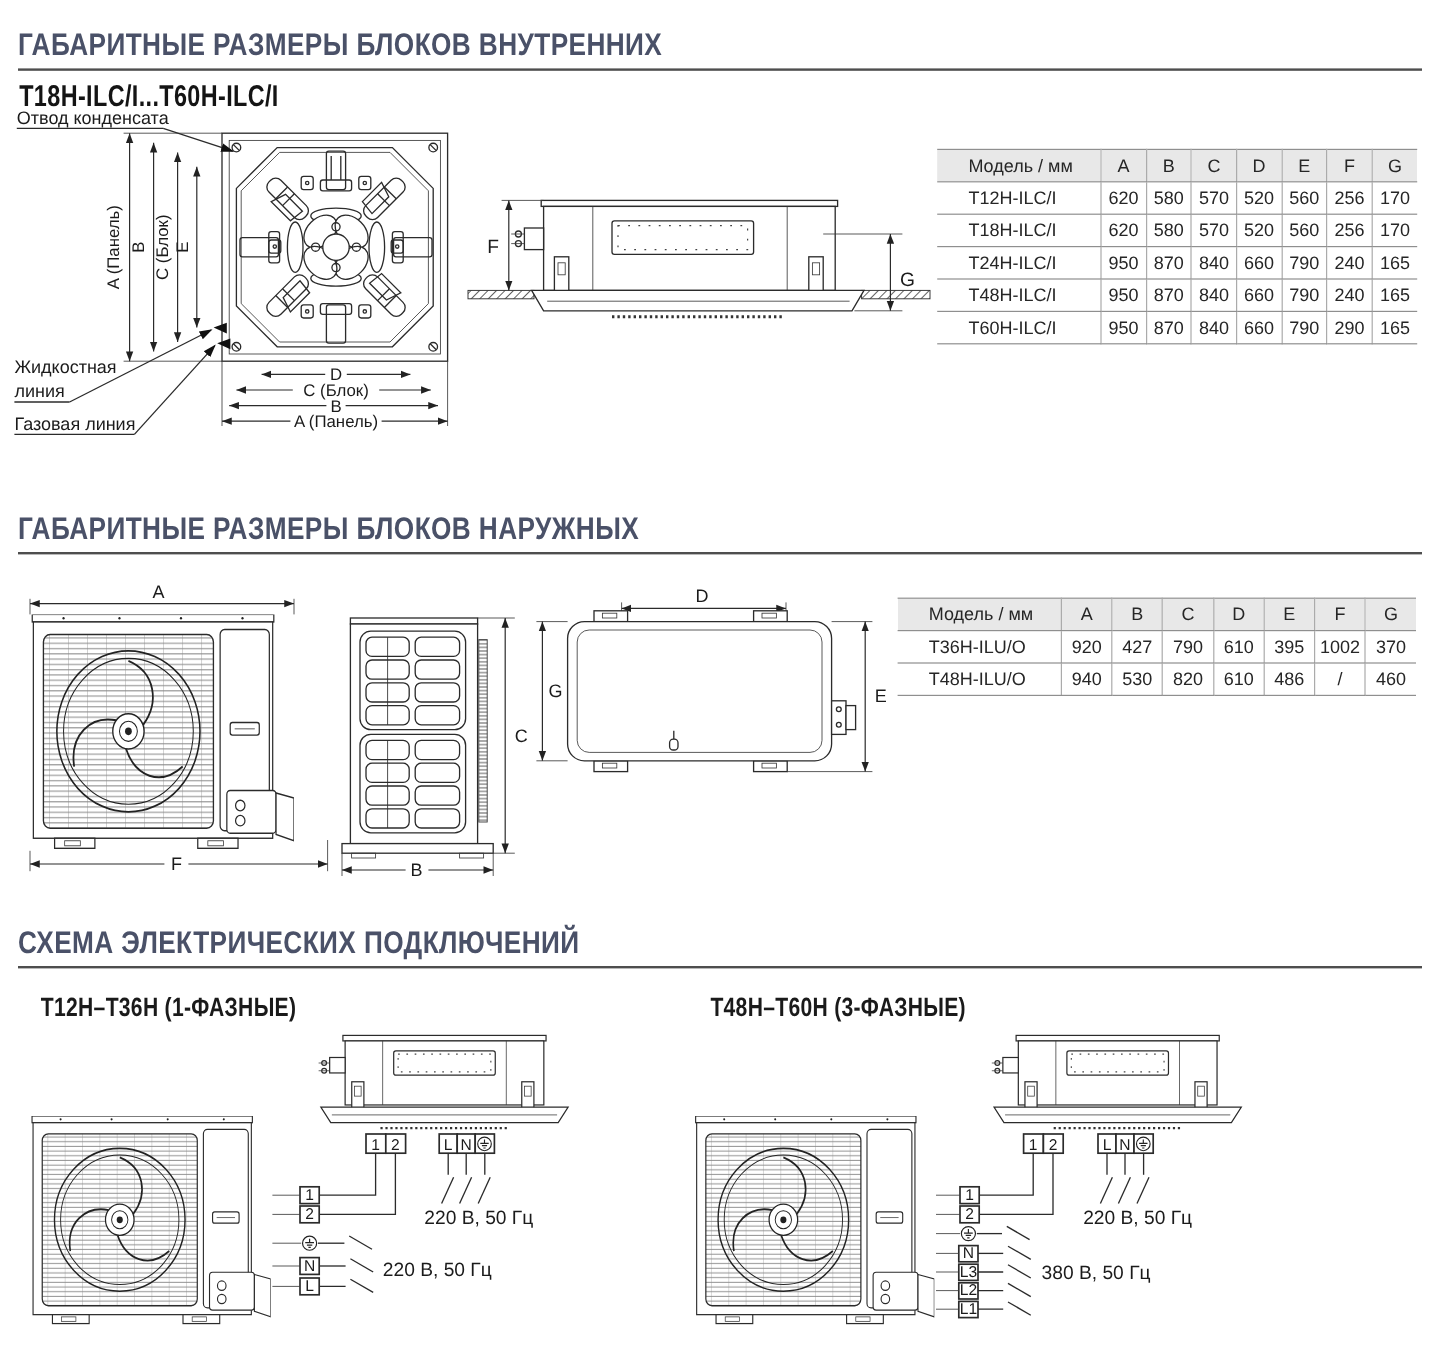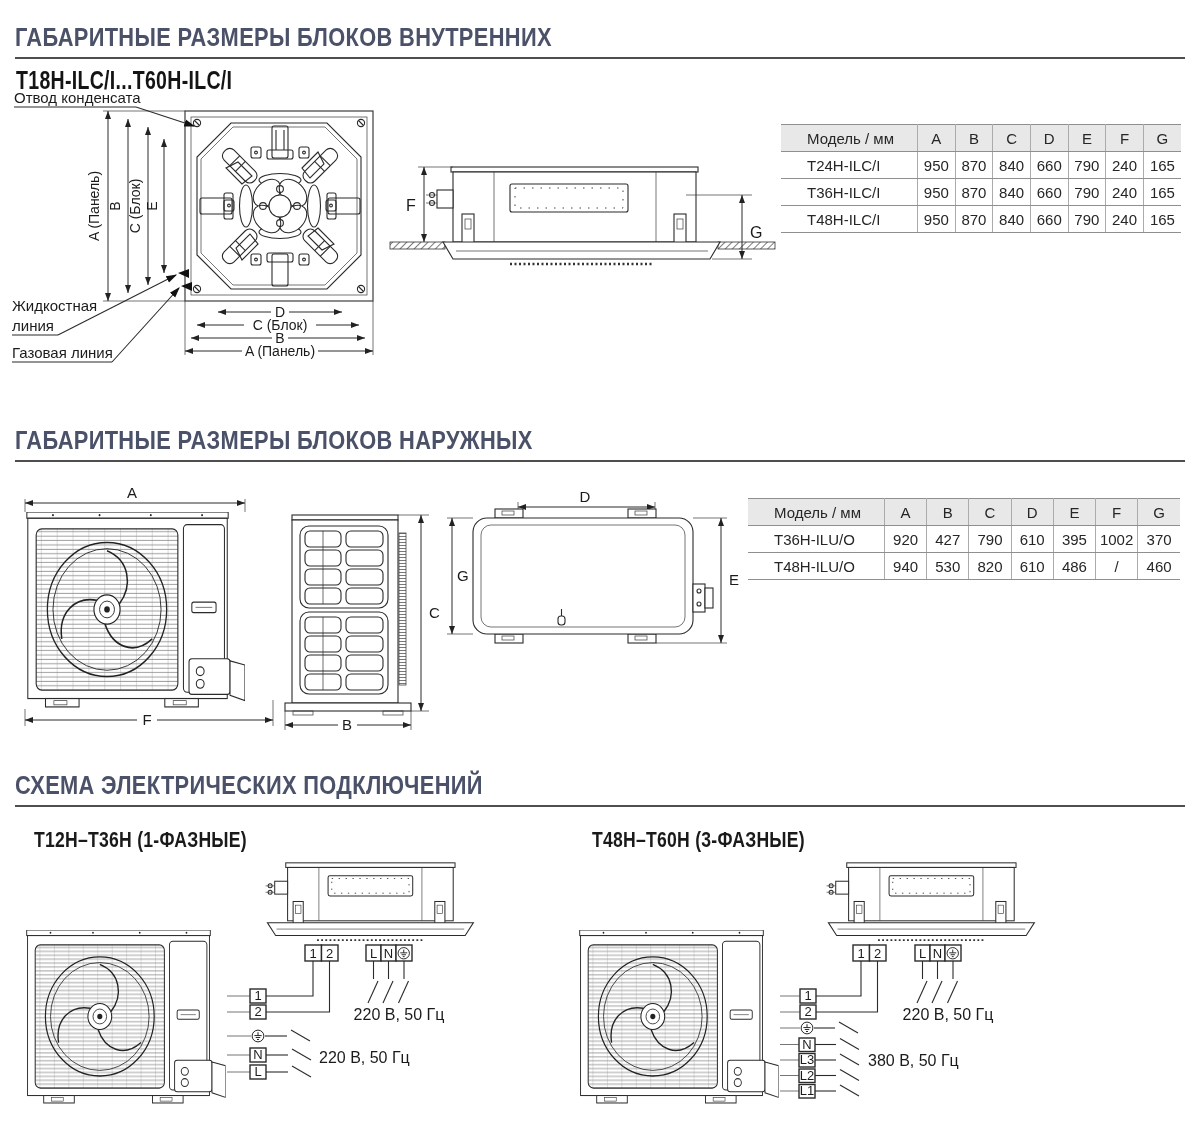--- a/index.html
+++ b/index.html
@@ -320,47 +320,67 @@
         <th>B</th>
         <th>C</th>
         <th>D</th>
         <th>E</th>
         <th>F</th>
         <th>G</th>
       </tr>
     </thead>
     <tbody>
       <tr>
+        <td class="model-col">T12H-ILC/I</td>
+        <td>620</td>
+        <td>580</td>
+        <td>570</td>
+        <td>520</td>
+        <td>560</td>
+        <td>256</td>
+        <td>170</td>
+      </tr>
+      <tr>
+        <td class="model-col">T18H-ILC/I</td>
+        <td>620</td>
+        <td>580</td>
+        <td>570</td>
+        <td>520</td>
+        <td>560</td>
+        <td>256</td>
+        <td>170</td>
+      </tr>
+      <tr>
         <td class="model-col">T24H-ILC/I</td>
         <td>950</td>
         <td>870</td>
         <td>840</td>
         <td>660</td>
         <td>790</td>
         <td>240</td>
         <td>165</td>
       </tr>
       <tr>
-        <td class="model-col">T36H-ILC/I</td>
+        <td class="model-col">T48H-ILC/I</td>
         <td>950</td>
         <td>870</td>
         <td>840</td>
         <td>660</td>
         <td>790</td>
         <td>240</td>
         <td>165</td>
       </tr>
       <tr>
-        <td class="model-col">T48H-ILC/I</td>
+        <td class="model-col">T60H-ILC/I</td>
         <td>950</td>
         <td>870</td>
         <td>840</td>
         <td>660</td>
         <td>790</td>
-        <td>240</td>
+        <td>290</td>
         <td>165</td>
       </tr>
     </tbody>
   </table>
 
 <h1 class="section-title" style="left:15px;top:425px">ГАБАРИТНЫЕ РАЗМЕРЫ БЛОКОВ НАРУЖНЫХ</h1>
 <div class="rule" style="top:460px"></div>
 
 <svg class="abs" style="left:5px;top:478px" width="740" height="265" viewBox="0 0 740 265">
 

